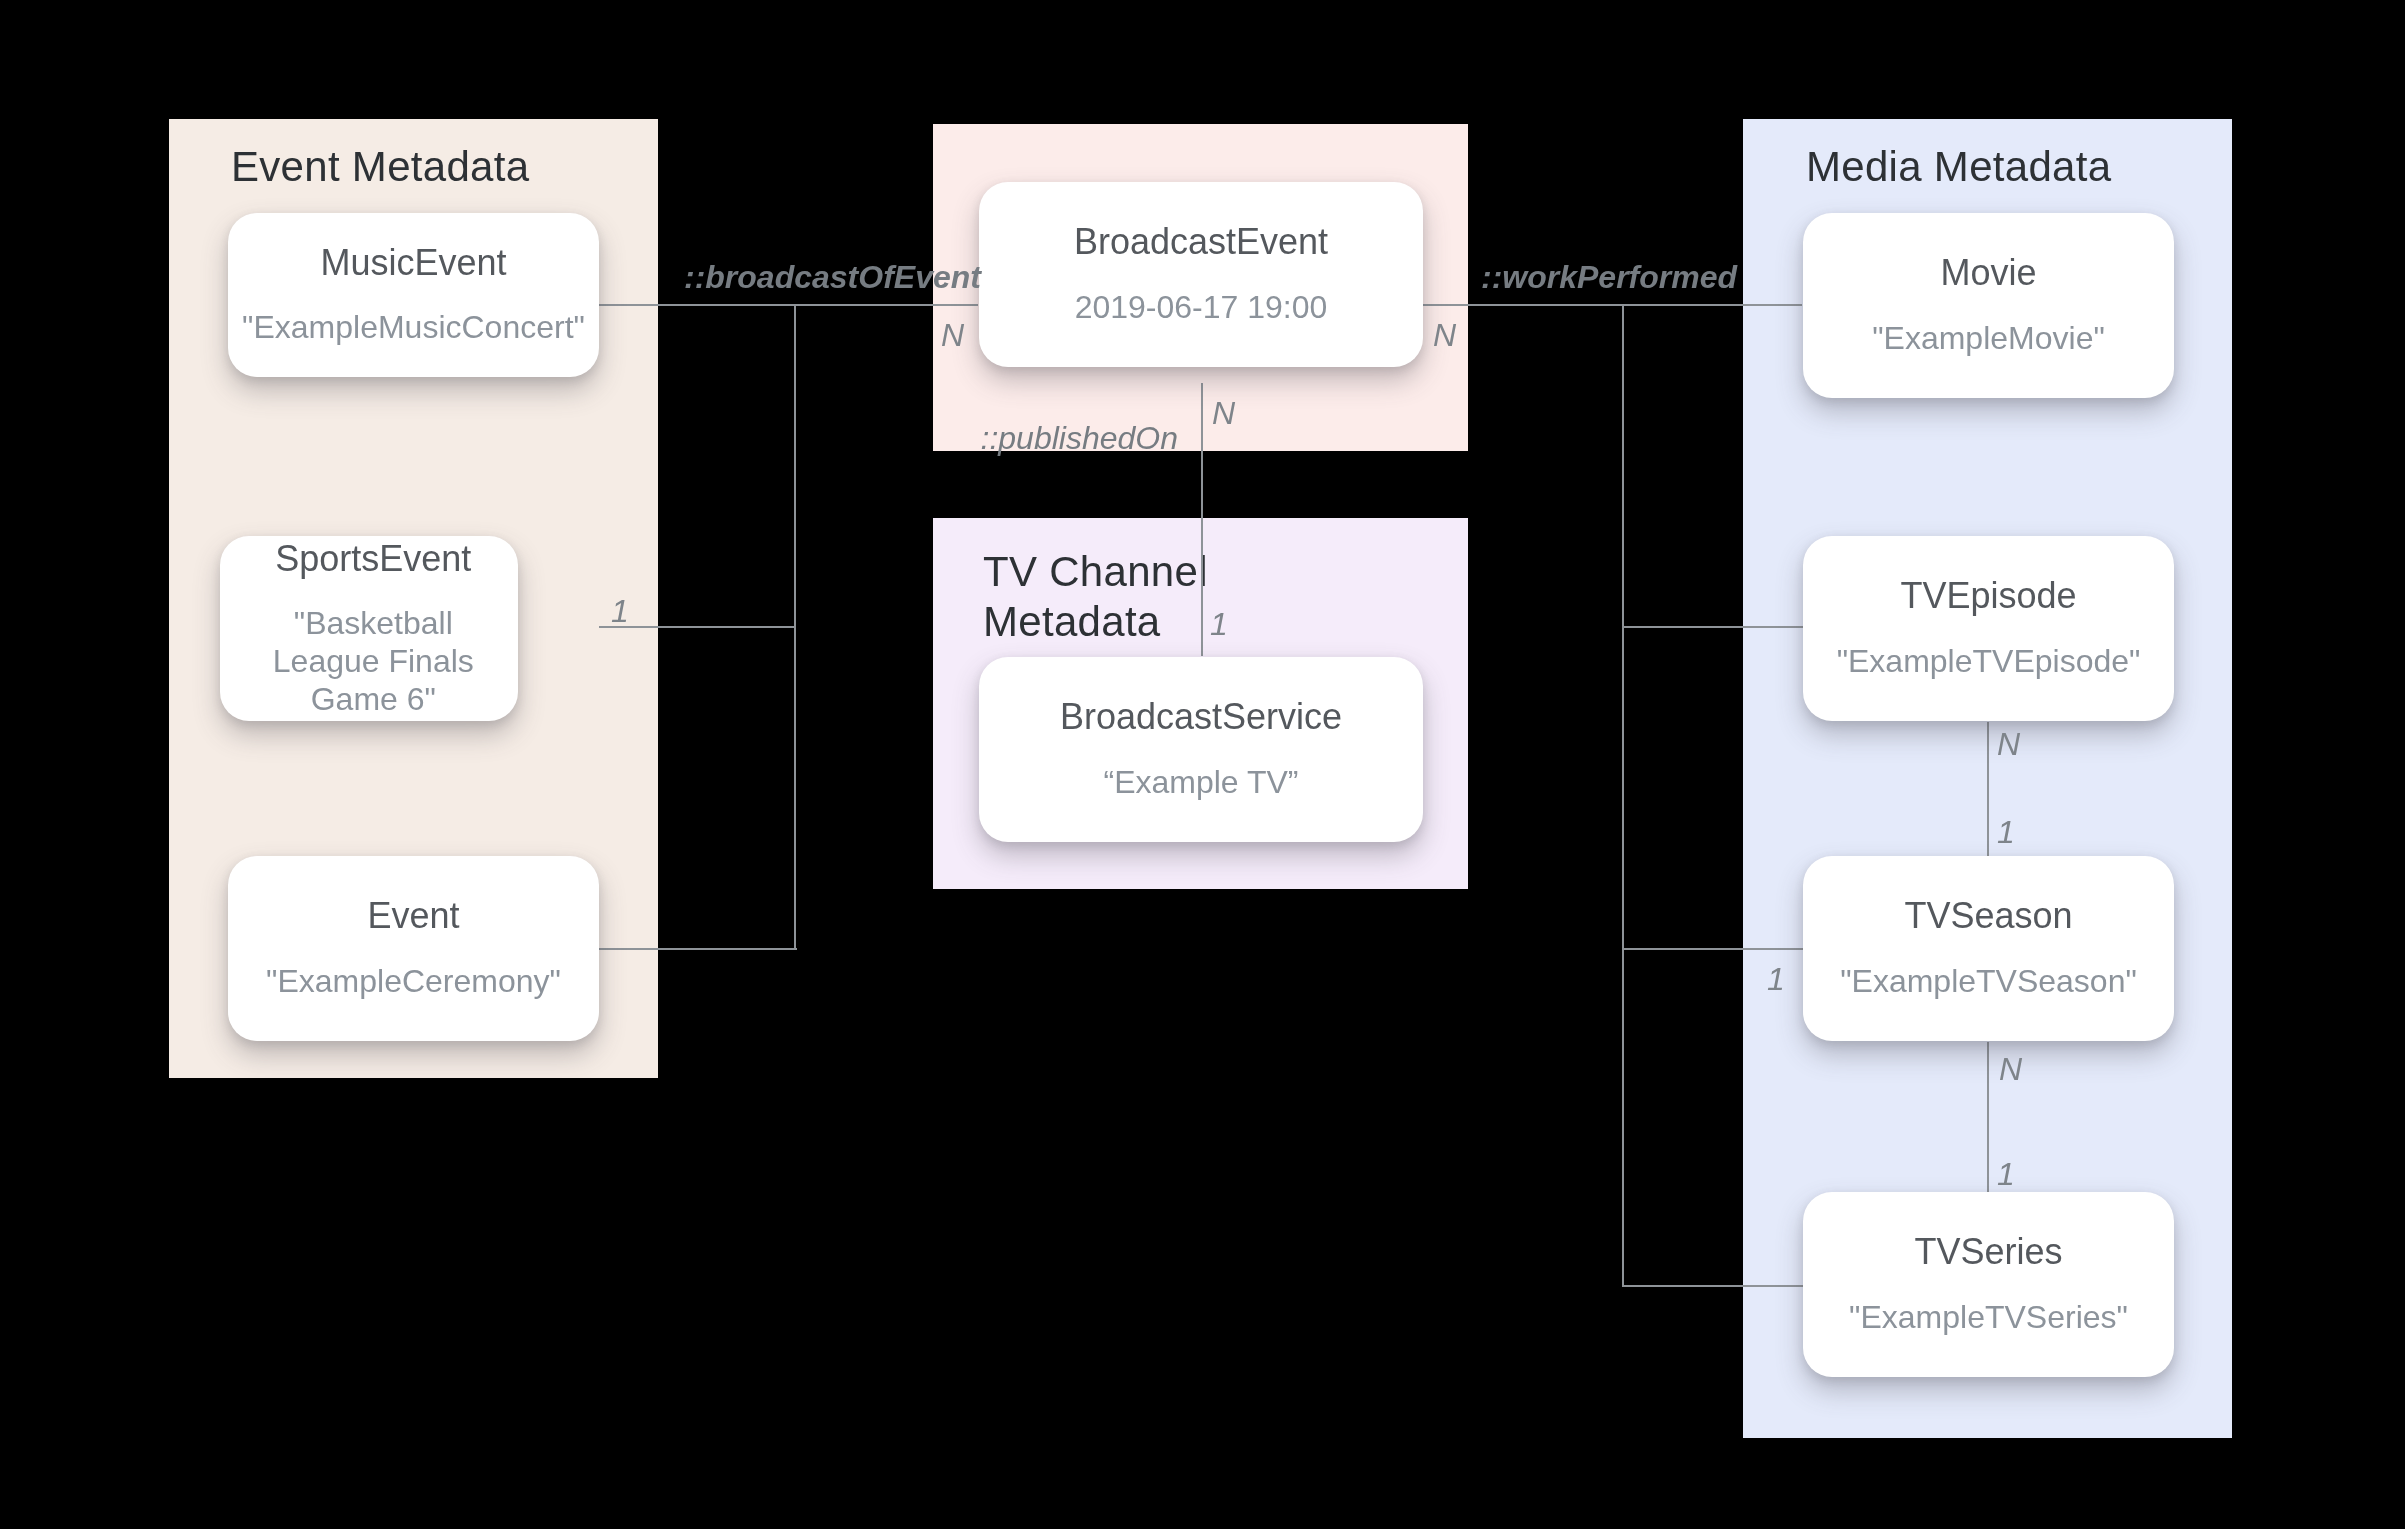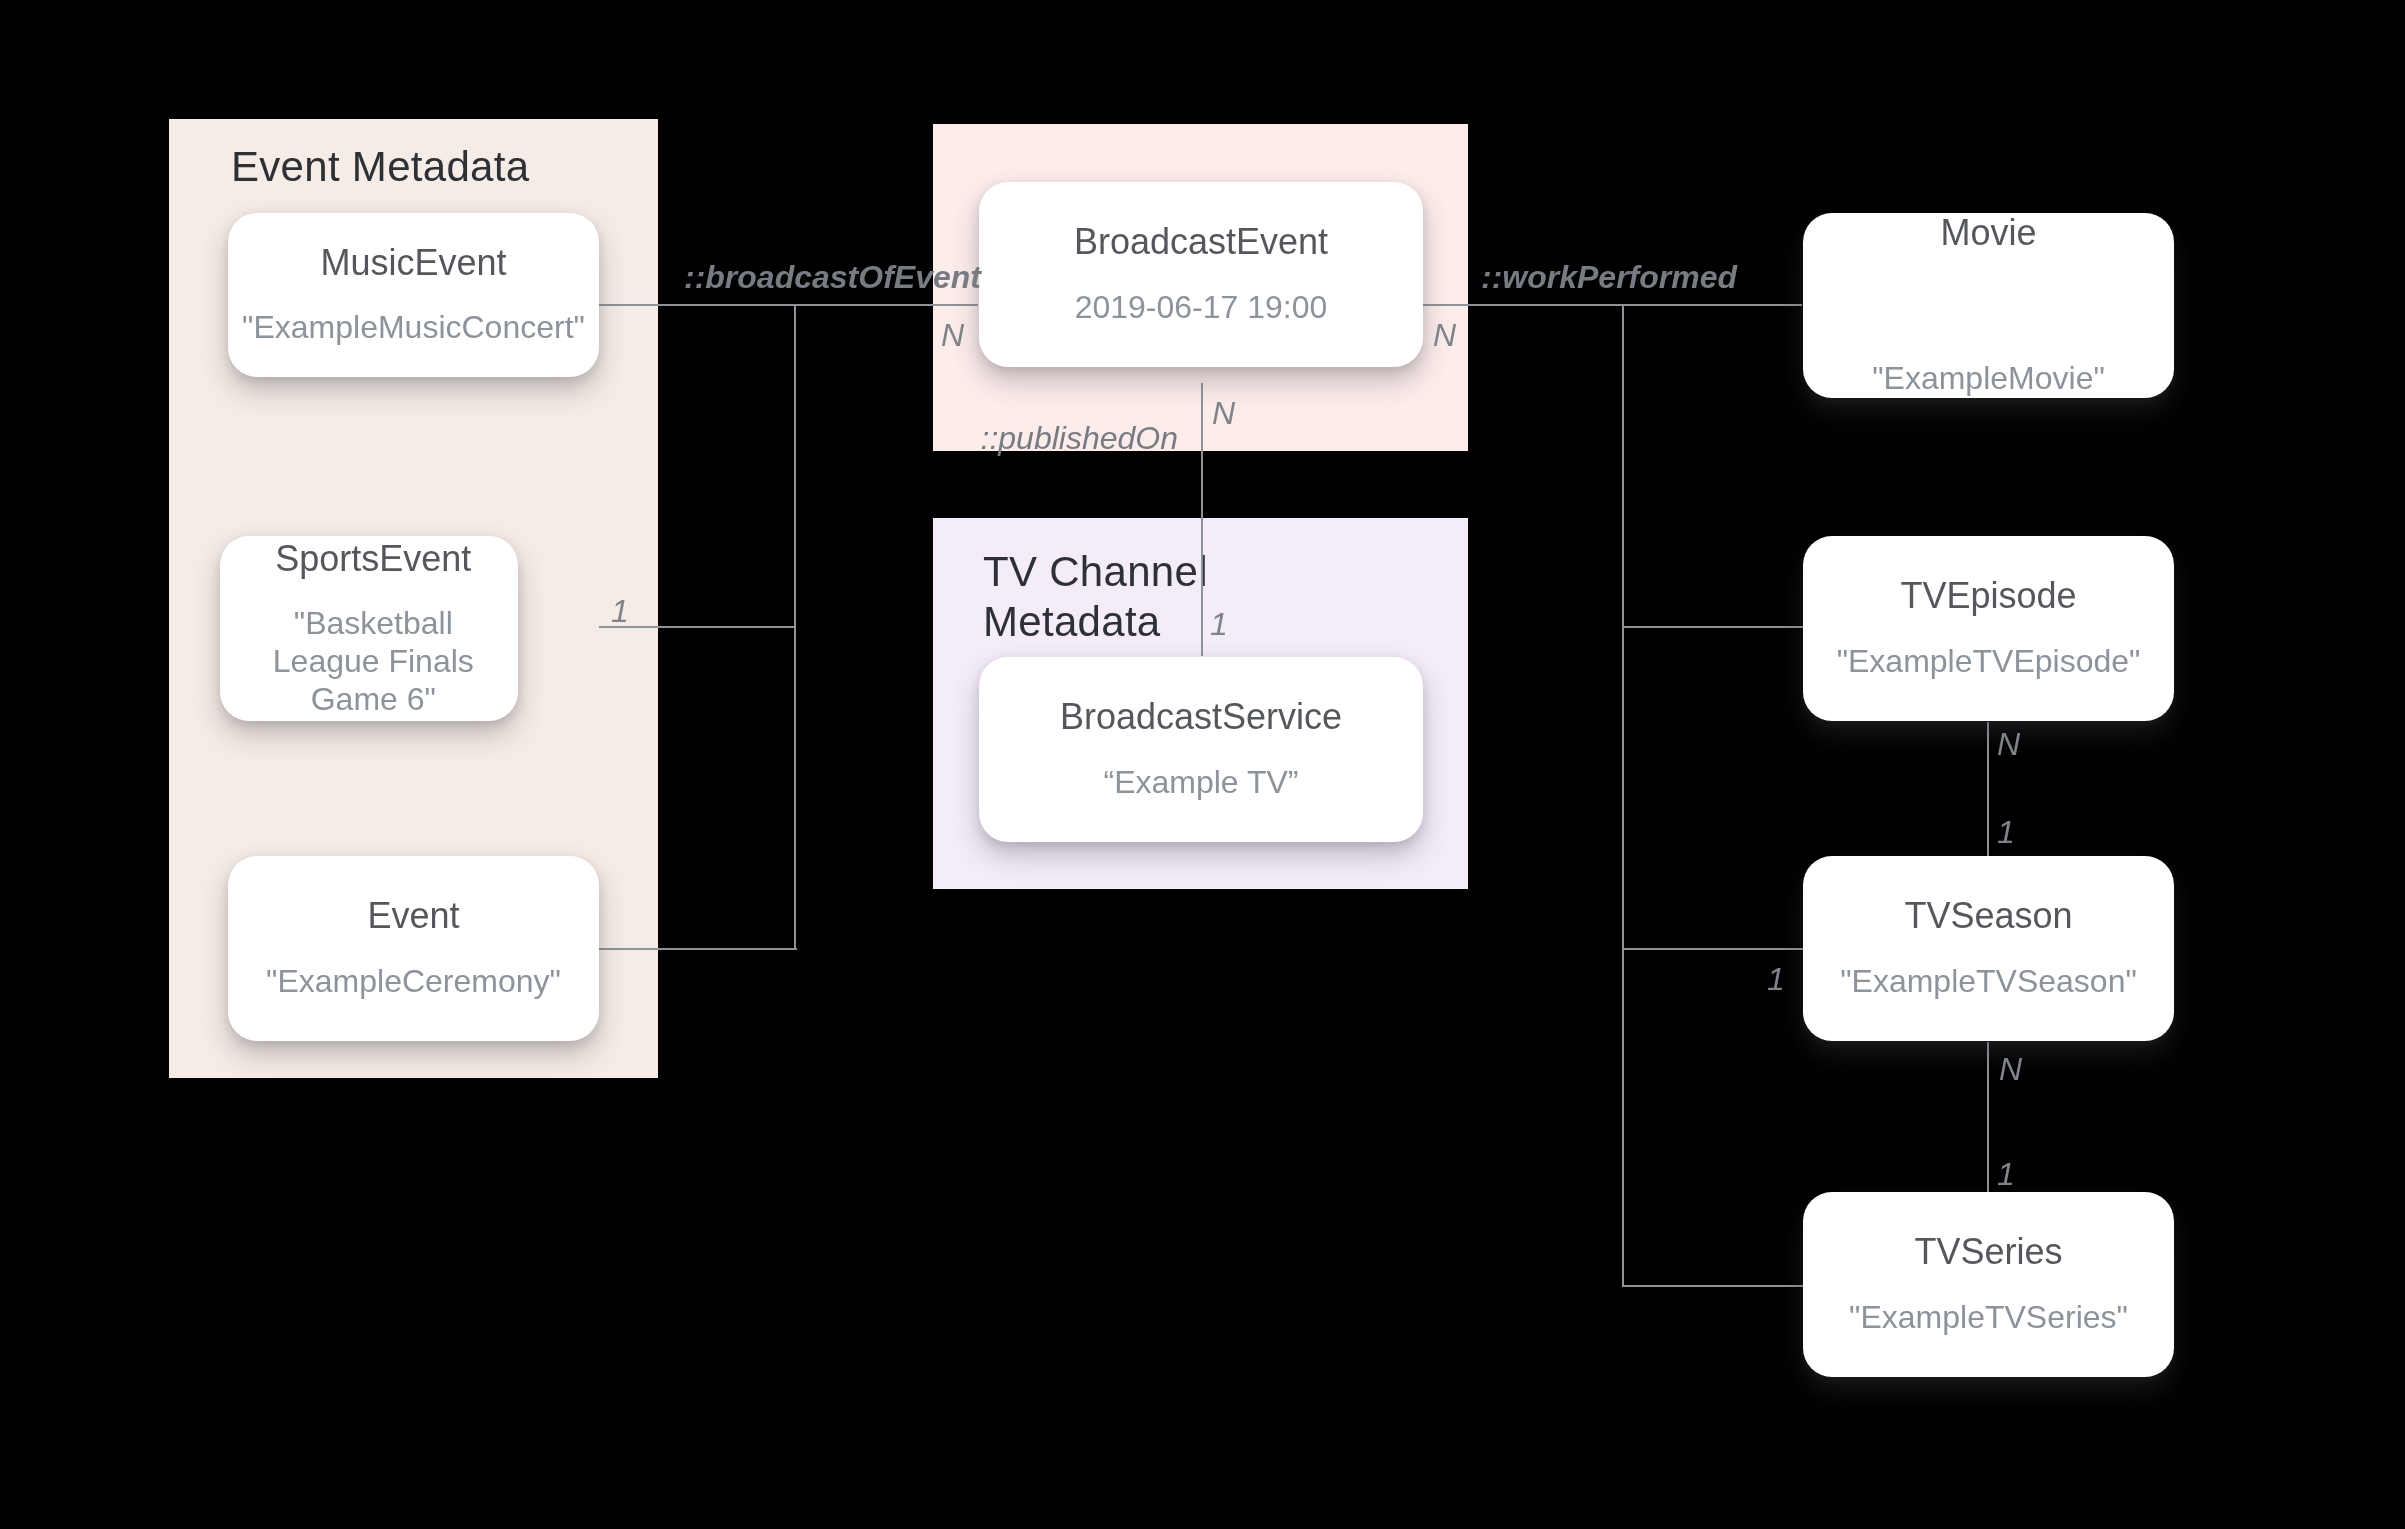--- a/index.html
+++ b/index.html
@@ -46,21 +46,21 @@
     display:flex;flex-direction:column;align-items:center;justify-content:center;
     gap:27px;text-align:center;padding:0 13.4px;box-sizing:border-box;
   }
   .card-title{font-size:36px;color:var(--card-title,#54585d);line-height:1.1;}
   .card-subtitle{font-size:32px;color:var(--card-subtitle,#8c939b);line-height:1.18;white-space:pre-line;}
   #card-musicevent{left:228px;top:213px;width:371px;height:164px;}
   #card-sportsevent{left:220px;top:536px;width:298px;height:185px;padding-left:22px;}
   #card-event{left:228px;top:856px;width:371px;height:185px;}
   #card-broadcastevent{left:979px;top:182px;width:444px;height:185px;}
   #card-broadcastservice{left:979px;top:657px;width:444px;height:185px;}
-  #card-movie{left:1803px;top:213px;width:371px;height:185px;justify-content:space-between;}
+  #card-movie{left:1803px;top:213px;width:371px;height:185px;}
   #card-tvepisode{left:1803px;top:536px;width:371px;height:185px;}
   #card-tvseason{left:1803px;top:856px;width:371px;height:185px;}
   #card-tvseries{left:1803px;top:1192px;width:371px;height:185px;}
 
   
   .rel{
     position:absolute;z-index:4;font-size:32px;font-style:italic;
     color:var(--relation-label,#767c82);white-space:nowrap;
   }
   .rel.bold{font-weight:700;}
@@ -86,20 +86,23 @@
 <body>
 
 <div class="canvas">
 
   <section class="panel" id="panel-event">
     <h2>Event Metadata</h2>
   </section>
   <section class="panel" id="panel-broadcast"></section>
   <section class="panel" id="panel-tv">
     <h2>TV Channel Metadata</h2>
+  </section>
+  <section class="panel" id="panel-media">
+    <h2>Media Metadata</h2>
   </section>
 
   <div class="line h" id="line-a"></div>
   <div class="line h" id="line-e"></div>
   <div class="line v" id="line-b"></div>
   <div class="line h" id="line-c"></div>
   <div class="line h" id="line-d"></div>
   <div class="line v" id="line-f"></div>
   <div class="line h" id="line-g"></div>
   <div class="line h" id="line-h"></div>

